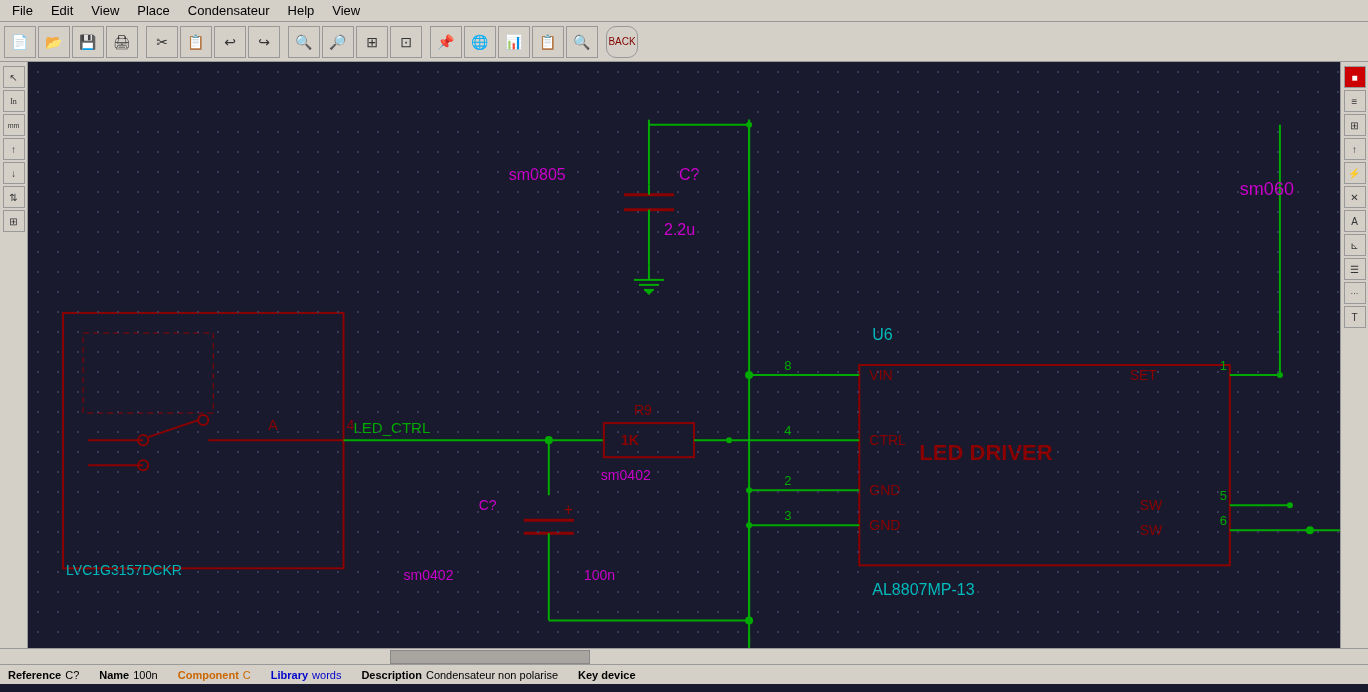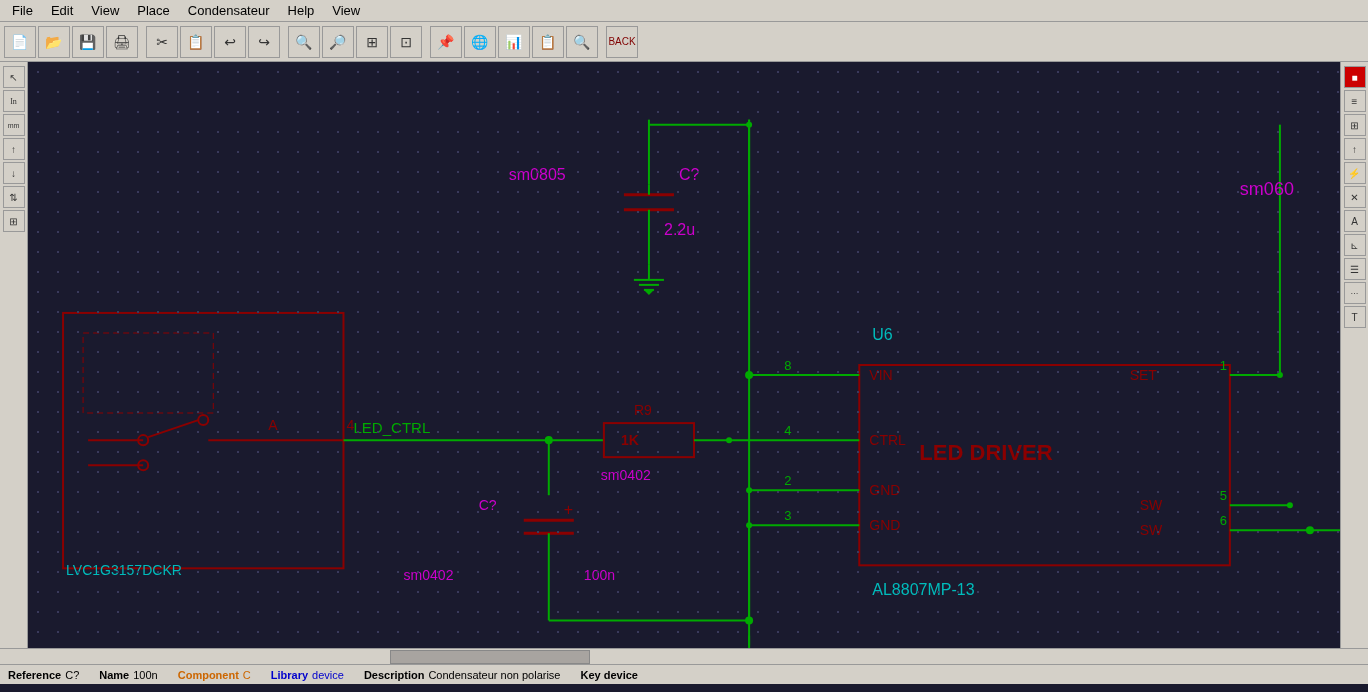--- a/index.html
+++ b/index.html
@@ -171,21 +171,21 @@
   <div class="toolbar-btn">🔎</div>
   <div class="toolbar-btn">⊞</div>
   <div class="toolbar-btn">⊡</div>
   <div class="toolbar-sep"></div>
   <div class="toolbar-btn">📌</div>
   <div class="toolbar-btn">🌐</div>
   <div class="toolbar-btn">📊</div>
   <div class="toolbar-btn">📋</div>
   <div class="toolbar-btn">🔍</div>
   <div class="toolbar-sep"></div>
-  <div class="toolbar-btn" style="font-size:10px;color:#800000;">BACK</div>
+  <div class="toolbar-btn" style="font-size:10px;color:#800000;border-radius:10px;">BACK</div>
 </div>
 
 <div id="main-area">
 
   <div id="left-sidebar">
     <div class="side-btn">↖</div>
     <div class="side-btn" style="font-size:8px;font-family:Liberation Serif, serif;">In</div>
     <div class="side-btn" style="font-size:7px;">mm</div>
     <div class="side-btn">↑</div>
     <div class="side-btn">↓</div>
@@ -363,21 +363,21 @@
   <div class="status-item">
     <span class="status-label">Name</span>
     <span>100n</span>
   </div>
   <div class="status-item">
     <span class="status-label status-orange">Component</span>
     <span class="status-orange">C</span>
   </div>
   <div class="status-item">
     <span class="status-label status-blue">Library</span>
-    <span class="status-blue">device</span>
+    <span class="status-blue">words</span>
   </div>
   <div class="status-item">
     <span class="status-label">Description</span>
     <span>Condensateur non polarise</span>
   </div>
   <div class="status-item">
     <span class="status-label">Key device</span>
     <span></span>
   </div>
 </div>

